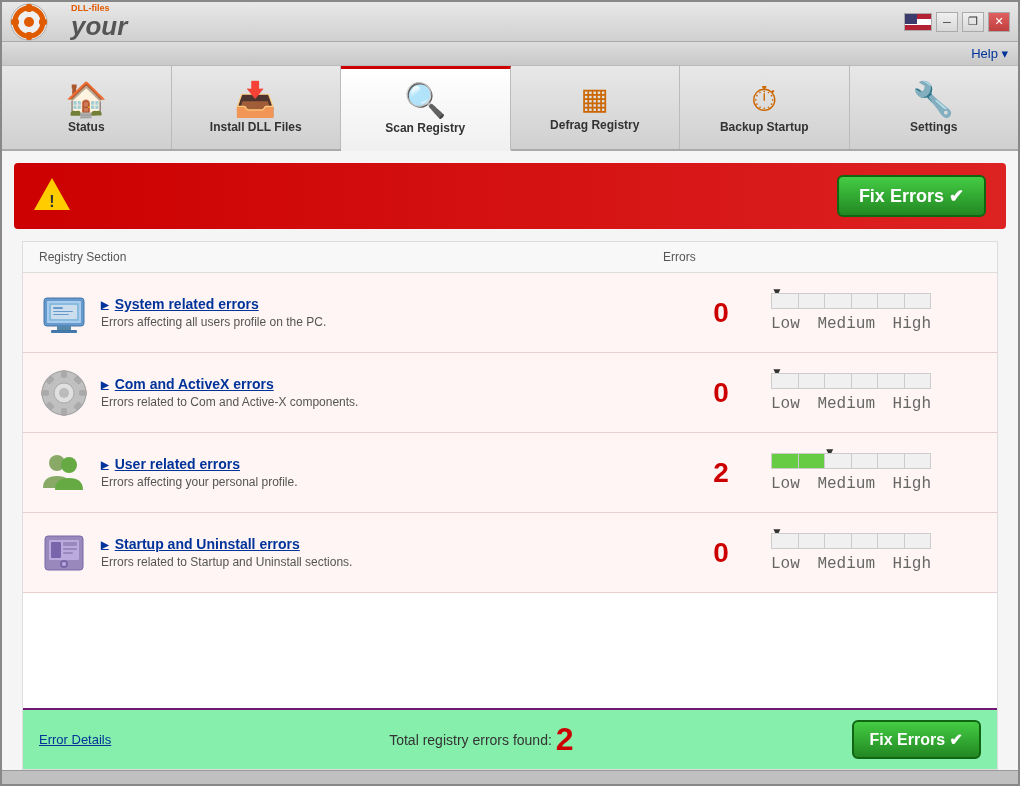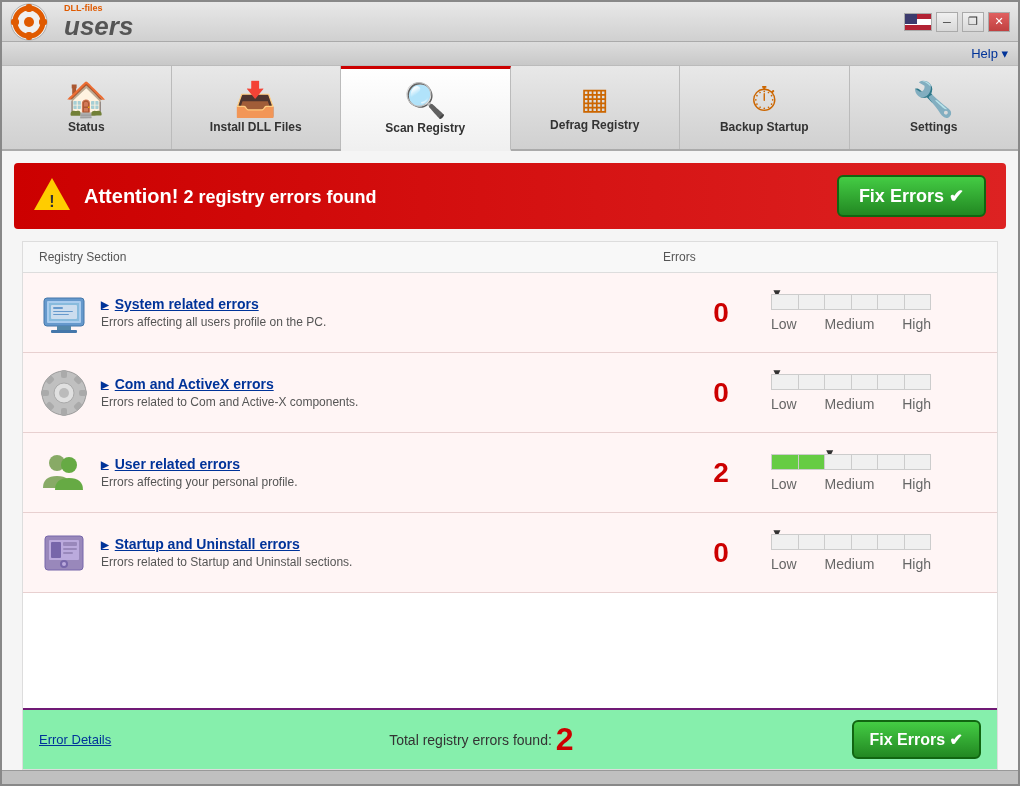--- a/index.html
+++ b/index.html
@@ -24,21 +24,21 @@
       height: 40px;
       display: flex;
       align-items: center;
       justify-content: space-between;
       padding: 0 8px;
       border-bottom: 1px solid #aaa;
     }
     .title-bar-left {
       display: flex;
       align-items: center;
-      gap: 16px;
+      gap: 23px;
     }
     .title-bar-right {
       display: flex;
       align-items: center;
       gap: 4px;
     }
     .win-btn {
       width: 22px;
       height: 20px;
       background: linear-gradient(to bottom, #f0f0f0, #d8d8d8);
@@ -256,22 +256,23 @@
     }
     .damage-segment:last-child { border-right: none; }
     .damage-segment.filled-green { background: #66cc44; }
     .damage-labels {
       display: flex;
       width: 160px;
       justify-content: space-between;
       margin-top: 2px;
     }
     .damage-label {
-      font-size: 14px;
+      font-size: 16px;
       color: #666;
+      font-family: Liberation Mono, monospace;
     }
     
     .table-footer {
       display: flex;
       align-items: center;
       justify-content: space-between;
       padding: 10px 16px;
       border-top: 2px solid #701a75;
       background: #86efac;
     }
@@ -324,21 +325,21 @@
         <circle cx="19" cy="19" r="18" fill="#f0f0f0" stroke="#aaa" stroke-width="1"></circle>
         <circle cx="19" cy="19" r="14" fill="none" stroke="#e05a00" stroke-width="5"></circle>
         <circle cx="19" cy="19" r="5" fill="#e05a00"></circle>
         <rect x="16" y="1" width="6" height="8" fill="#e05a00" rx="2"></rect>
         <rect x="16" y="29" width="6" height="8" fill="#e05a00" rx="2"></rect>
         <rect x="1" y="16" width="8" height="6" fill="#e05a00" rx="2"></rect>
         <rect x="29" y="16" width="8" height="6" fill="#e05a00" rx="2"></rect>
       </svg>
       <div>
         <div style="font-size:9px;color:#e05a00;font-weight:bold;line-height:1;">DLL-files</div>
-        <div style="font-size:26px;font-weight:bold;color:#555;font-style:italic;line-height:1;">users</div>
+        <div style="font-size:26px;font-weight:bold;color:#555;font-style:italic;line-height:1;">your</div>
       </div>
     </div>
     <div class="title-bar-right">
       <div class="flag-icon"></div>
       <div class="win-btn minimize">─</div>
       <div class="win-btn restore">❐</div>
       <div class="win-btn close">✕</div>
     </div>
   </div>
 
@@ -374,23 +375,20 @@
   </div>
 
   <div class="main-content">
 
     <div class="alert-banner">
       <div class="alert-left">
         <div style="position:relative;width:36px;height:36px;">
           <div style="width:0;height:0;border-left:18px solid transparent;border-right:18px solid transparent;border-bottom:32px solid #ffcc00;position:absolute;top:0;left:0;"></div>
           <div style="position:absolute;bottom:4px;left:50%;transform:translateX(-50%);color:#333;font-weight:bold;font-size:16px;line-height:1;">!</div>
         </div>
-        <span class="alert-text">
-          <strong>Attention!</strong><span> 2 registry errors found</span>
-        </span>
       </div>
       <button class="fix-errors-btn">Fix Errors ✔</button>
     </div>
 
     <div class="registry-table">
 
       <div class="table-header">
         <div class="table-header-cell">Registry Section</div>
         <div class="table-header-cell">Errors</div>
       </div>

